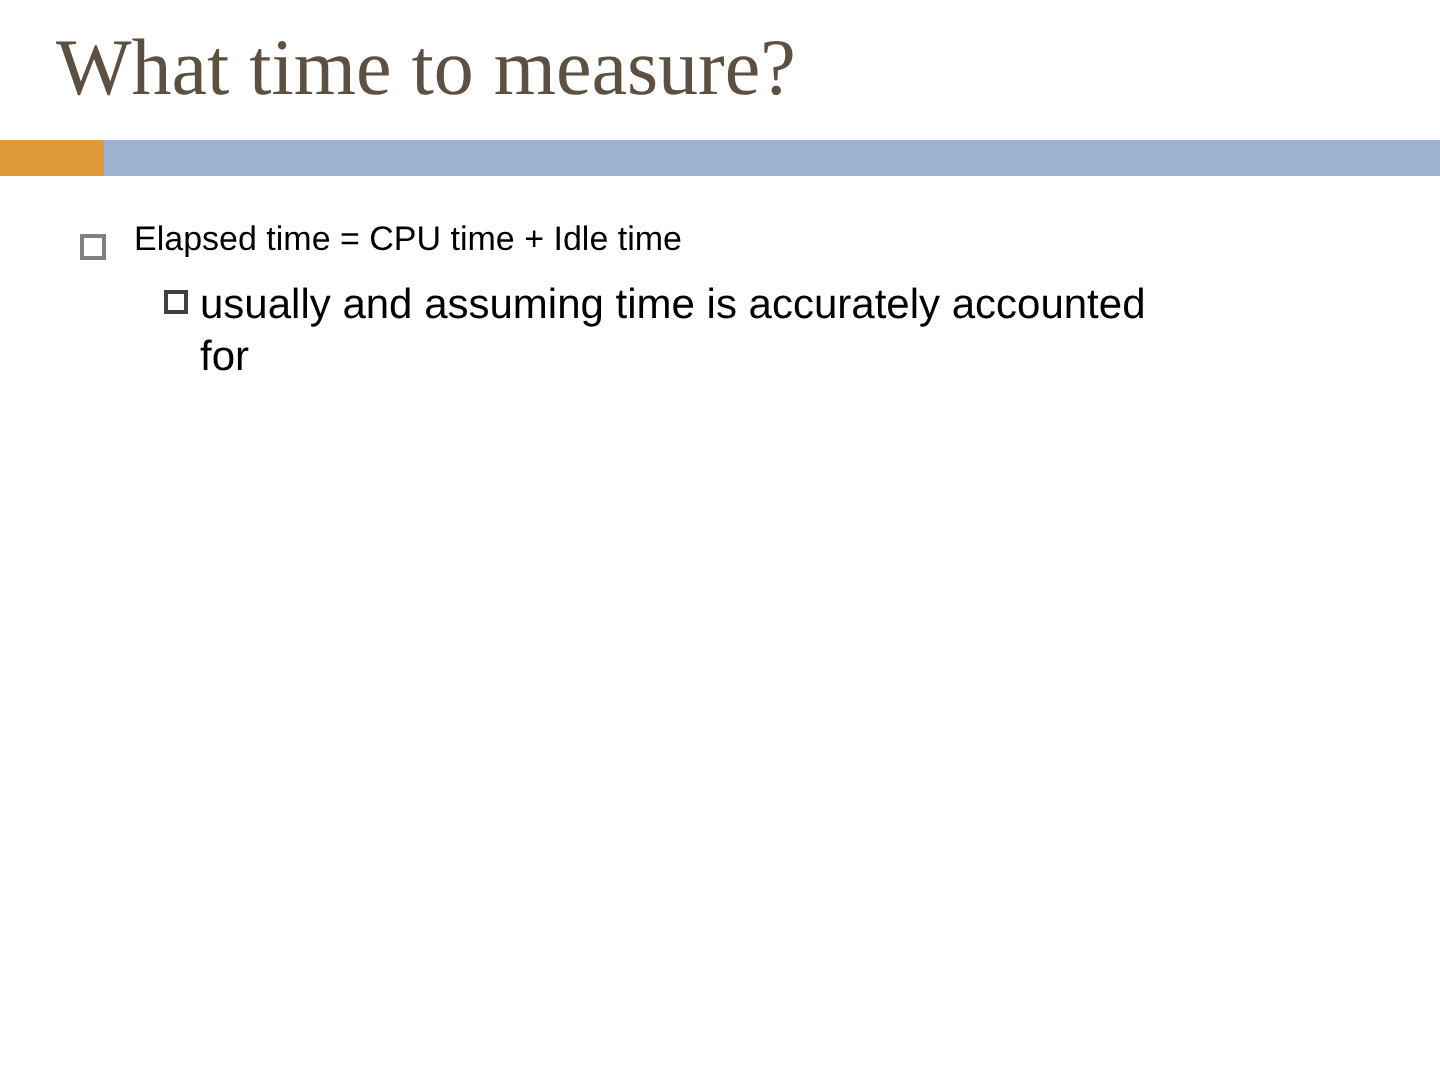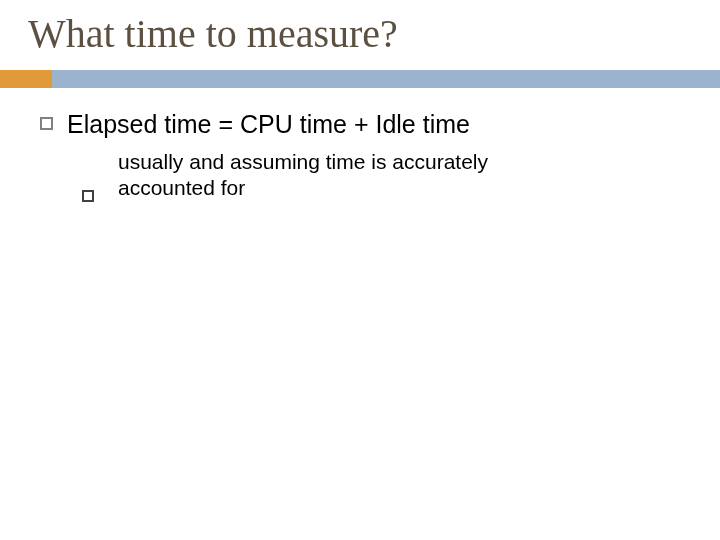--- a/index.html
+++ b/index.html
@@ -61,28 +61,28 @@
   }
   .lvl1 .bullet {
     width: 13px;
     height: 13px;
     border: 2px solid #808080;
     margin-top: 7px;
     box-sizing: border-box;
     flex: none;
   }
   .lvl1 .text {
-    font-size: 25px;
+    font-size: 17px;
     color: #000;
   }
   .lvl2 {
     margin-left: 42px;
     display: flex;
-    align-items: flex-end;
-    gap: 24px;
+    align-items: flex-start;
+    gap: 6px;
   }
   .lvl2 .bullet2 {
     width: 12px;
     height: 12px;
     border: 2px solid #404040;
     margin-top: 5px;
     box-sizing: border-box;
     flex: none;
   }
   .lvl2 .text2 {

